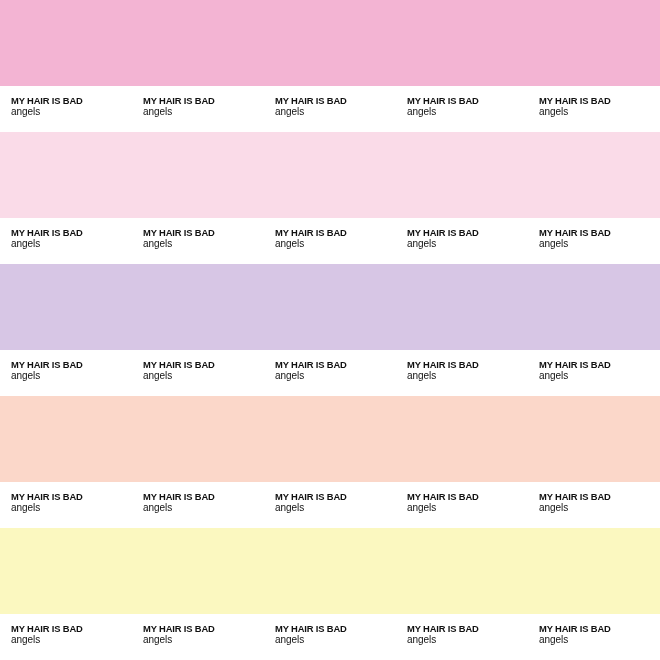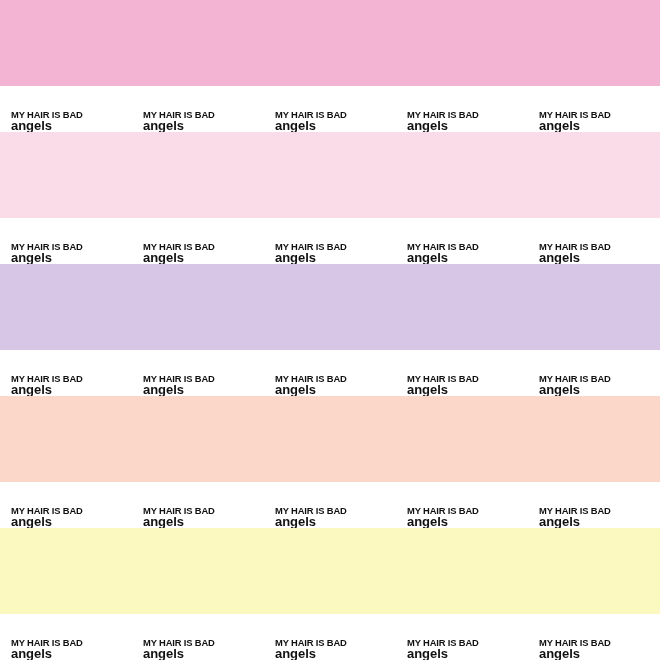--- a/index.html
+++ b/index.html
@@ -46,40 +46,40 @@
   .caption-strip {
     display: flex;
     flex-direction: row;
     height: 46px;
     flex: 0 0 46px;
     background: #ffffff;
   }
 
   .caption {
     flex: 1 1 0;
-    padding: 23px 0 0 11px;
+    padding: 9px 0 0 11px;
     box-sizing: border-box;
     overflow: hidden;
     white-space: nowrap;
   }
 
   .caption-title {
     display: block;
     font-size: 9.4px;
     font-weight: bold;
     line-height: 11px;
     letter-spacing: -0.15px;
     color: #111111;
     font-family: "Liberation Sans", sans-serif;
   }
 
   .caption-sub {
     display: block;
-    font-size: 13px;
-    font-weight: bold;
+    font-size: 10px;
+    font-weight: normal;
     line-height: 12px;
     letter-spacing: -0.05px;
     color: #111111;
     font-family: "Liberation Sans", sans-serif;
   }
 </style>
 </head>
 <body style="background: rgb(255, 255, 255);">
 
 <div id="grid">

